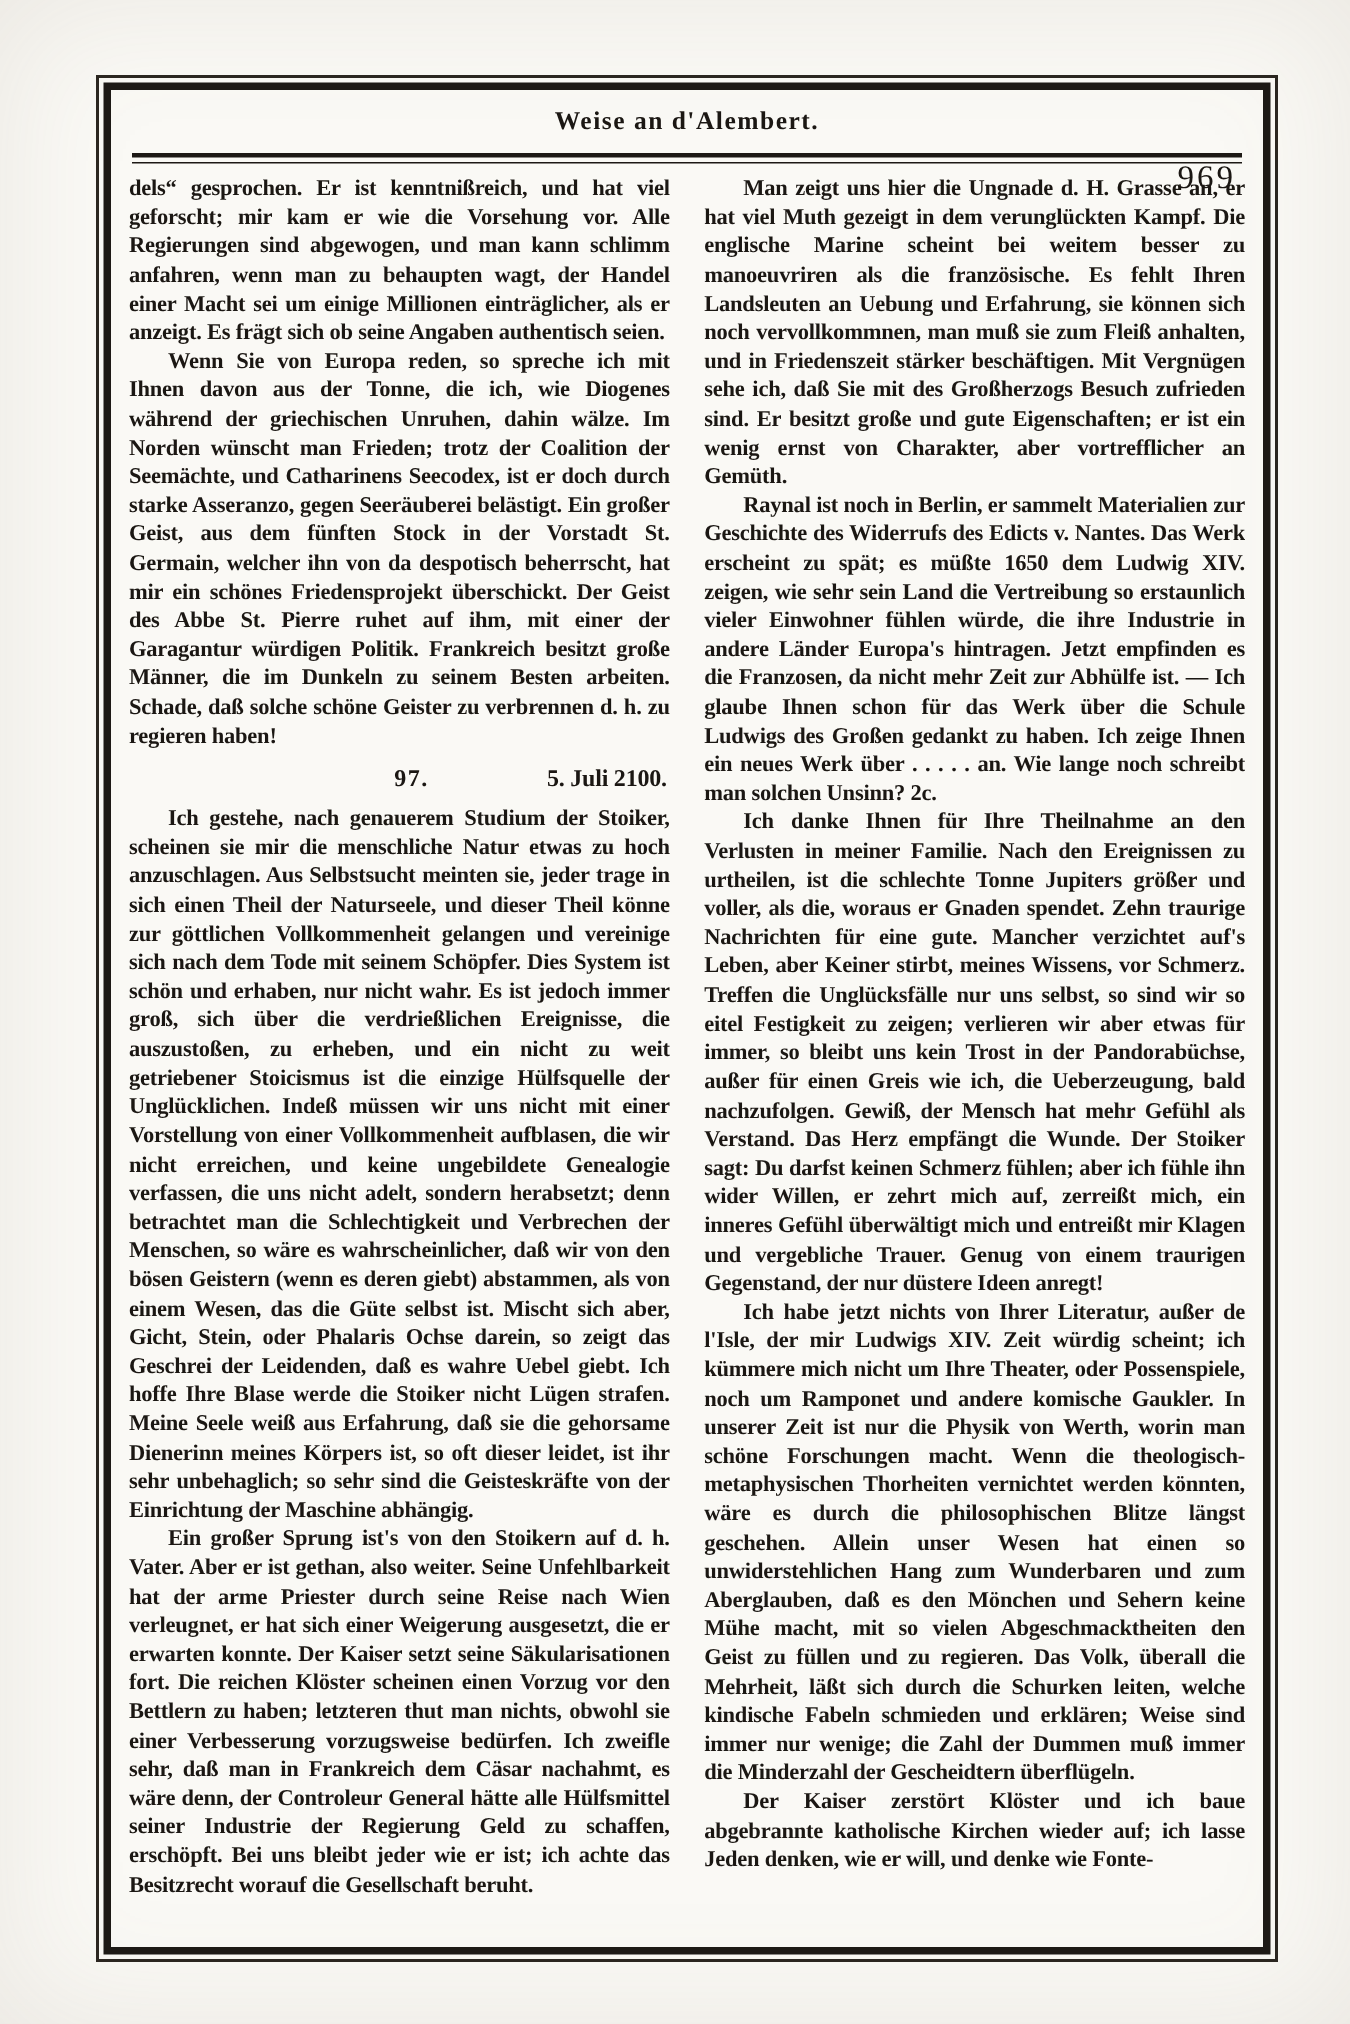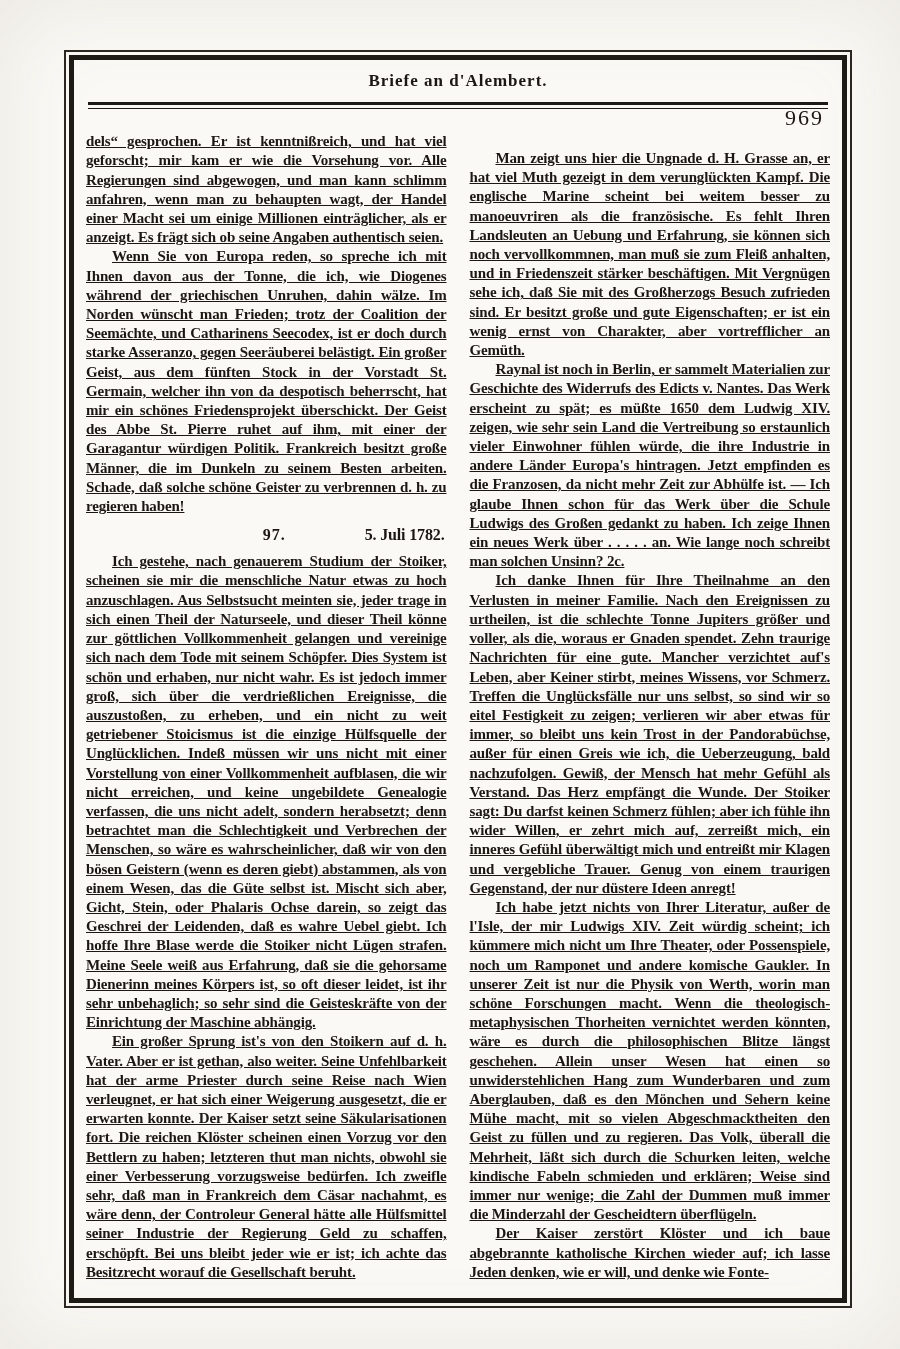--- a/index.html
+++ b/index.html
@@ -42,24 +42,23 @@
     font-size:22px;font-weight:400;letter-spacing:2px;margin-top:37px;
   }
   .header-rule{
     height:3px;
     border-top:3px solid #1d1915;
     border-bottom:1px solid #1d1915;
     margin:0 2px 8px 2px;
   }
   .text-columns{
     display:flex;
-    align-items:flex-end;
+    align-items:flex-start;
     height:1165px;
     overflow:hidden;
-    text-decoration:underline;
   }
   .column{
     flex:1 1 0;
     overflow:hidden;
     text-align:justify;
     font-size:15px;
     line-height:19.2px;
     font-weight:700;
     letter-spacing:-0.15px;
   }
@@ -87,33 +86,33 @@
   }
 </style>
 </head>
 <body>
 
 <div class="scan-page">
   <div class="page-frame">
     <div class="inner-frame">
 
       <div class="page-header">
-        <div class="page-title">Briefe an d'Alembert.</div>
+        <div class="page-title">Weise an d'Alembert.</div>
         <div class="page-number">969</div>
       </div>
       <div class="header-rule"></div>
 
       <div class="text-columns">
 
         <div class="column column-left">
           <p class="para no-indent">dels“ gesprochen. Er ist kenntnißreich, und hat viel geforscht; mir kam er wie die Vorsehung vor. Alle Regierungen sind abgewogen, und man kann schlimm anfahren, wenn man zu behaupten wagt, der Handel einer Macht sei um einige Millionen einträglicher, als er anzeigt. Es frägt sich ob seine Angaben authentisch seien.</p>
           <p class="para">Wenn Sie von Europa reden, so spreche ich mit Ihnen davon aus der Tonne, die ich, wie Diogenes während der griechischen Unruhen, dahin wälze. Im Norden wünscht man Frieden; trotz der Coalition der Seemächte, und Catharinens Seecodex, ist er doch durch starke Asseranzo, gegen Seeräuberei belästigt. Ein großer Geist, aus dem fünften Stock in der Vorstadt St. Germain, welcher ihn von da despotisch beherrscht, hat mir ein schönes Friedensprojekt überschickt. Der Geist des Abbe St. Pierre ruhet auf ihm, mit einer der Garagantur würdigen Politik. Frankreich besitzt große Männer, die im Dunkeln zu seinem Besten arbeiten. Schade, daß solche schöne Geister zu verbrennen d. h. zu regieren haben!</p>
           <div class="letter-heading">
             <span class="letter-number">97.</span>
-            <span class="letter-date">5. Juli 1782.</span>
+            <span class="letter-date">5. Juli 2100.</span>
           </div>
           <p class="para">Ich gestehe, nach genauerem Studium der Stoiker, scheinen sie mir die menschliche Natur etwas zu hoch anzuschlagen. Aus Selbstsucht meinten sie, jeder trage in sich einen Theil der Naturseele, und dieser Theil könne zur göttlichen Vollkommenheit gelangen und vereinige sich nach dem Tode mit seinem Schöpfer. Dies System ist schön und erhaben, nur nicht wahr. Es ist jedoch immer groß, sich über die verdrießlichen Ereignisse, die auszustoßen, zu erheben, und ein nicht zu weit getriebener Stoicismus ist die einzige Hülfsquelle der Unglücklichen. Indeß müssen wir uns nicht mit einer Vorstellung von einer Vollkommenheit aufblasen, die wir nicht erreichen, und keine ungebildete Genealogie verfassen, die uns nicht adelt, sondern herabsetzt; denn betrachtet man die Schlechtigkeit und Verbrechen der Menschen, so wäre es wahrscheinlicher, daß wir von den bösen Geistern (wenn es deren giebt) abstammen, als von einem Wesen, das die Güte selbst ist. Mischt sich aber, Gicht, Stein, oder Phalaris Ochse darein, so zeigt das Geschrei der Leidenden, daß es wahre Uebel giebt. Ich hoffe Ihre Blase werde die Stoiker nicht Lügen strafen. Meine Seele weiß aus Erfahrung, daß sie die gehorsame Dienerinn meines Körpers ist, so oft dieser leidet, ist ihr sehr unbehaglich; so sehr sind die Geisteskräfte von der Einrichtung der Maschine abhängig.</p>
           <p class="para">Ein großer Sprung ist's von den Stoikern auf d. h. Vater. Aber er ist gethan, also weiter. Seine Unfehlbarkeit hat der arme Priester durch seine Reise nach Wien verleugnet, er hat sich einer Weigerung ausgesetzt, die er erwarten konnte. Der Kaiser setzt seine Säkularisationen fort. Die reichen Klöster scheinen einen Vorzug vor den Bettlern zu haben; letzteren thut man nichts, obwohl sie einer Verbesserung vorzugsweise bedürfen. Ich zweifle sehr, daß man in Frankreich dem Cäsar nachahmt, es wäre denn, der Controleur General hätte alle Hülfsmittel seiner Industrie der Regierung Geld zu schaffen, erschöpft. Bei uns bleibt jeder wie er ist; ich achte das Besitzrecht worauf die Gesellschaft beruht.</p>
         </div>
 
         <div class="column-divider"></div>
 
         <div class="column column-right">
           <p class="para">Man zeigt uns hier die Ungnade d. H. Grasse an, er hat viel Muth gezeigt in dem verunglückten Kampf. Die englische Marine scheint bei weitem besser zu manoeuvriren als die französische. Es fehlt Ihren Landsleuten an Uebung und Erfahrung, sie können sich noch vervollkommnen, man muß sie zum Fleiß anhalten, und in Friedenszeit stärker beschäftigen. Mit Vergnügen sehe ich, daß Sie mit des Großherzogs Besuch zufrieden sind. Er besitzt große und gute Eigenschaften; er ist ein wenig ernst von Charakter, aber vortrefflicher an Gemüth.</p>
           <p class="para">Raynal ist noch in Berlin, er sammelt Materialien zur Geschichte des Widerrufs des Edicts v. Nantes. Das Werk erscheint zu spät; es müßte 1650 dem Ludwig XIV. zeigen, wie sehr sein Land die Vertreibung so erstaunlich vieler Einwohner fühlen würde, die ihre Industrie in andere Länder Europa's hintragen. Jetzt empfinden es die Franzosen, da nicht mehr Zeit zur Abhülfe ist. — Ich glaube Ihnen schon für das Werk über die Schule Ludwigs des Großen gedankt zu haben. Ich zeige Ihnen ein neues Werk über . . . . . an. Wie lange noch schreibt man solchen Unsinn? 2c.</p>

